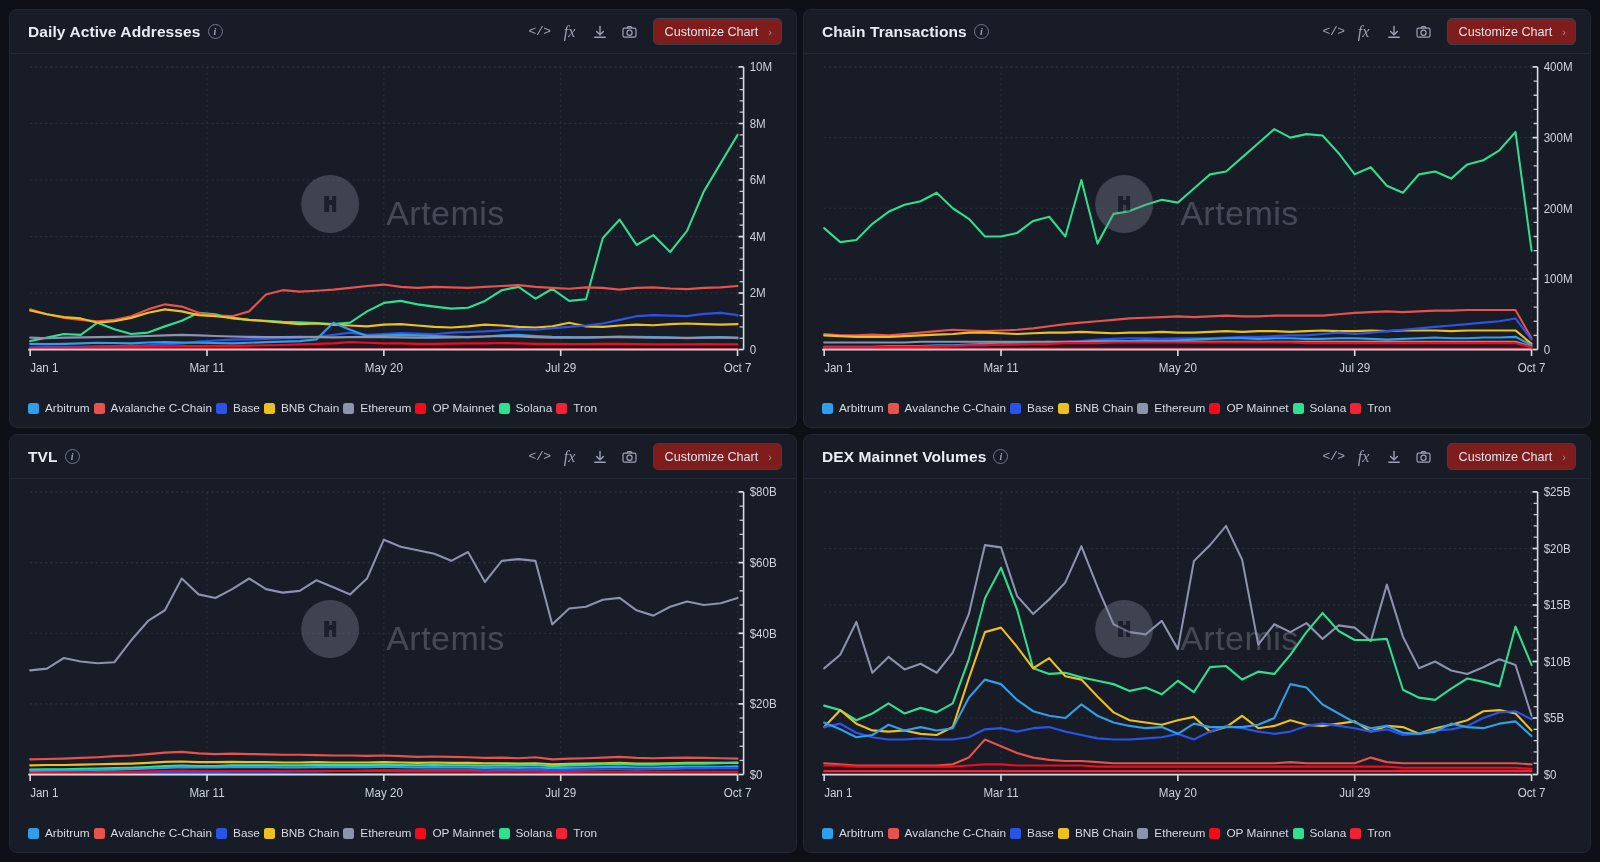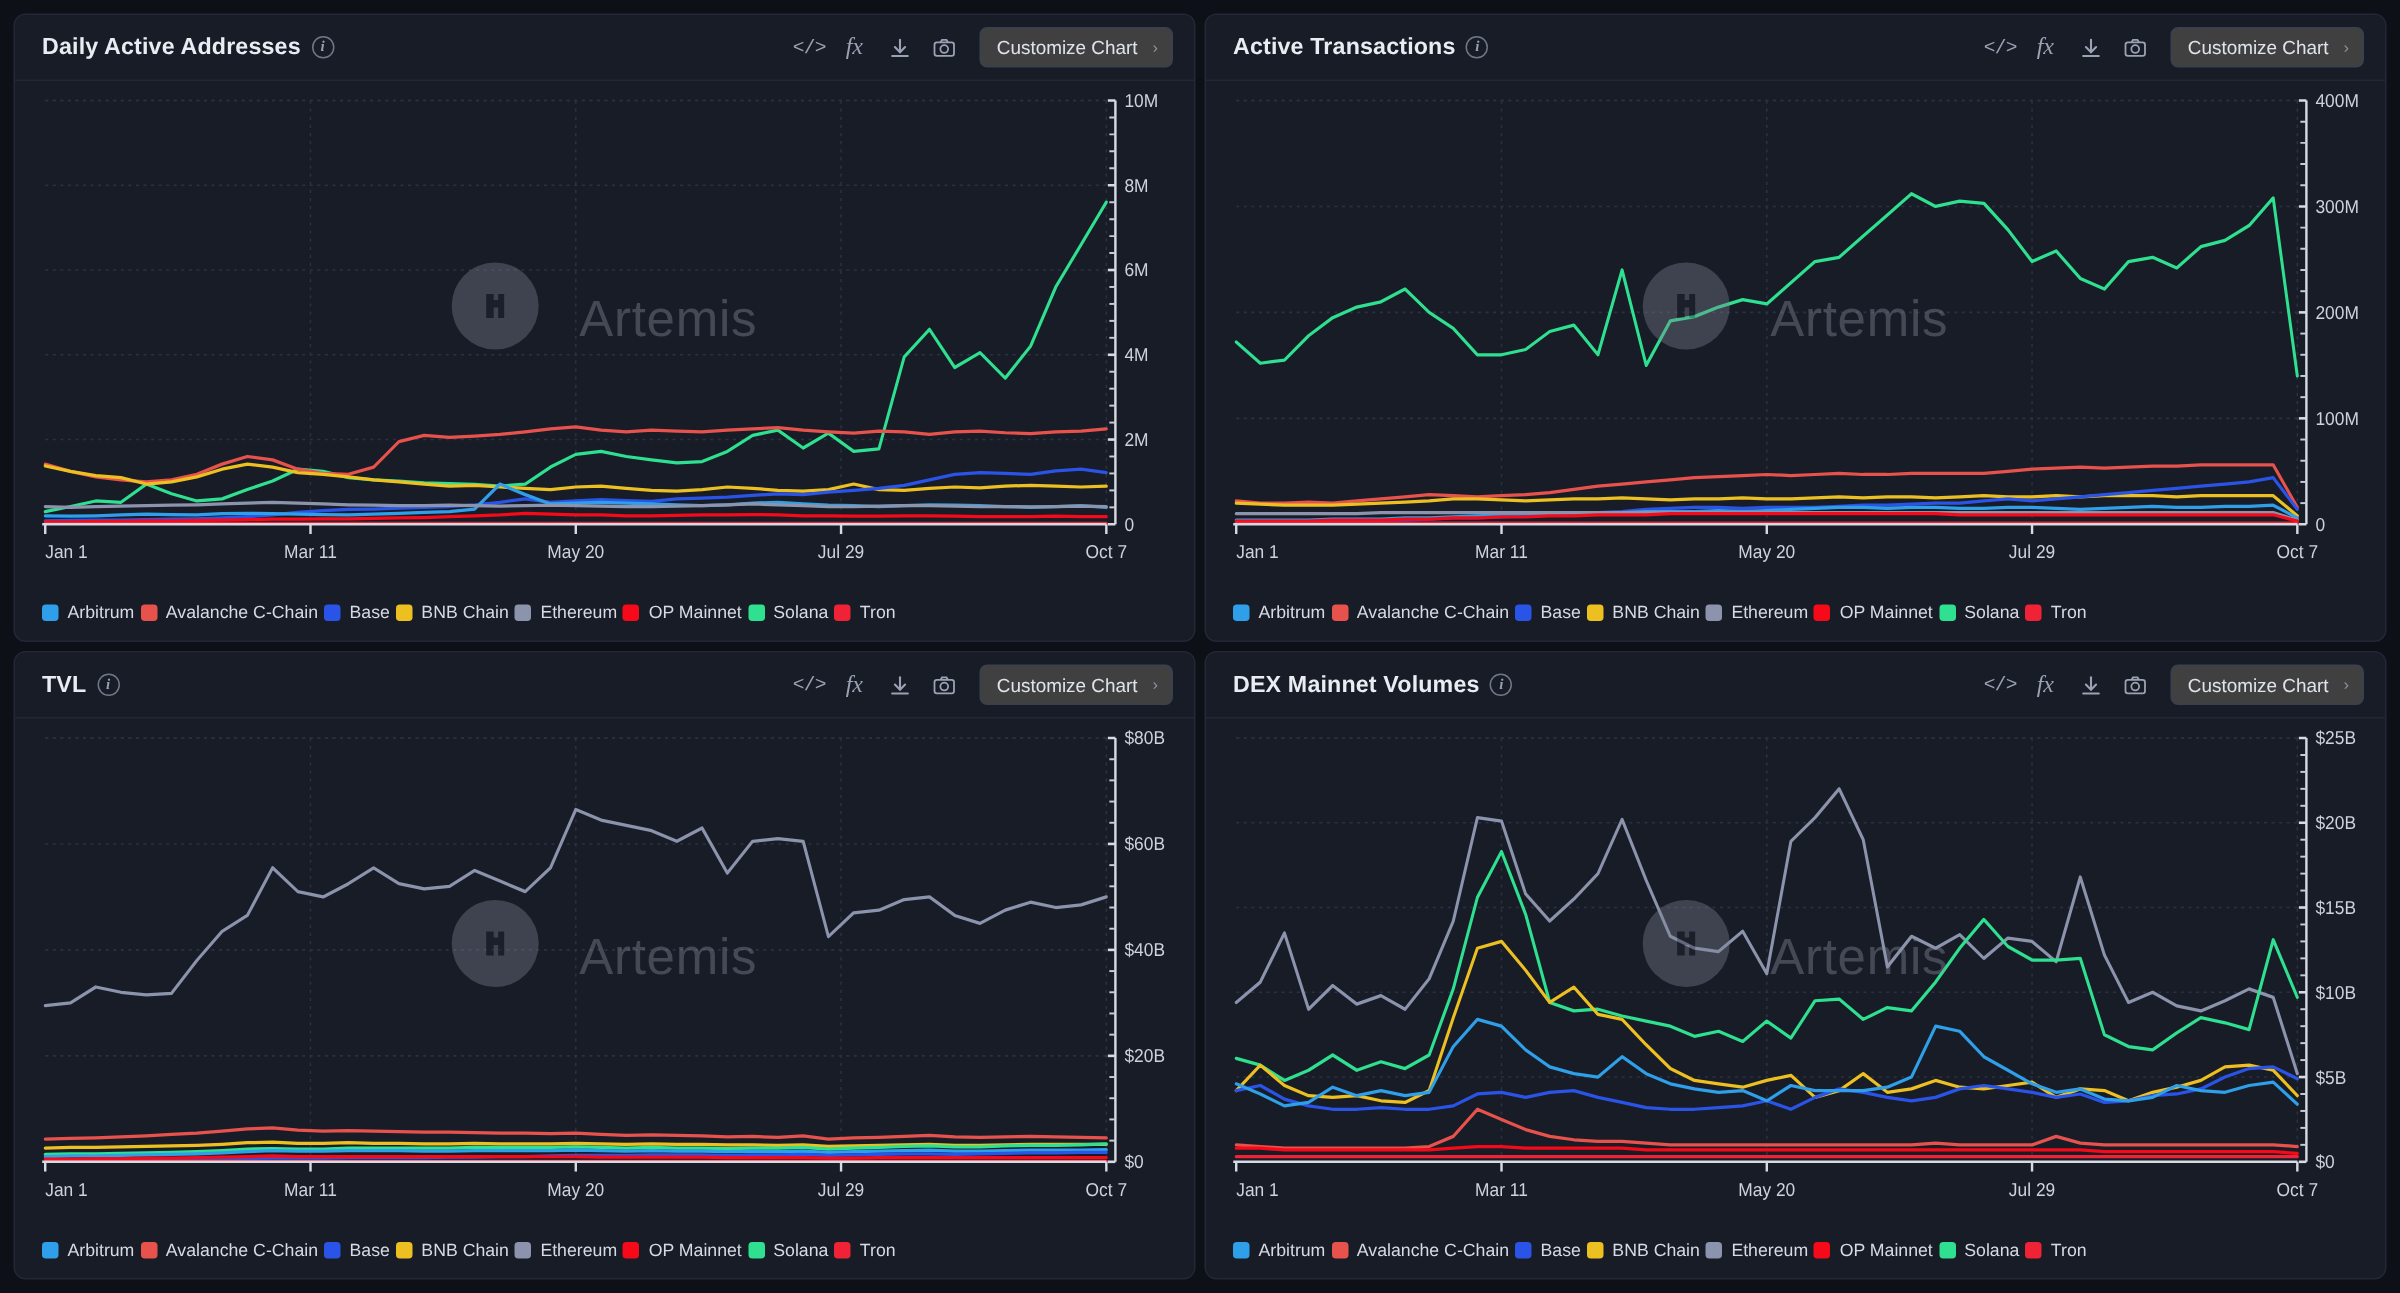--- a/index.html
+++ b/index.html
@@ -78,21 +78,21 @@
   }
   .tool-btn.code { font-family: "Liberation Mono", monospace; font-size: 13px; letter-spacing: -0.5px; }
   .tool-btn.fx { font-family: "Liberation Serif", serif; font-style: italic; font-size: 16px; }
   .customize-btn {
     margin-left: 8px;
     height: 27px;
     padding: 1px 9px 0 11px;
     display: flex;
     align-items: center;
     gap: 10px;
-    background: #404040;
+    background: #7f1d1d;
     border: 1px solid #39404f;
     border-radius: 5px;
     color: #dfe3ec;
     font-size: 12.6px;
     cursor: pointer;
     white-space: nowrap;
   }
   .customize-btn .chev { color: #8c94a6; font-size: 11px; }
   .panel-body {
     flex: 1 1 auto;
@@ -300,21 +300,21 @@
         </div>
         <div class="legend-item">
           <span class="legend-swatch" style="background: rgb(239, 34, 54);"></span>
           <span class="legend-label">Tron</span>
         </div>
       </div>
   </div>
 
   <div class="panel">
     <div class="panel-header">
-      <span class="panel-title">Active Transactions</span>
+      <span class="panel-title">Chain Transactions</span>
       <span class="info-icon">i</span>
       <div class="toolbar">
         <div class="tool-btn code">&lt;/&gt;</div>
         <div class="tool-btn fx">fx</div>
         <div class="tool-btn">
           <svg width="14" height="14" viewBox="0 0 14 14" fill="none" stroke="currentColor" stroke-width="1.4" stroke-linecap="round">
               <path d="M7 1.5v8"></path>
               <path d="M3.6 6.4 7 9.8l3.4-3.4"></path>
               <path d="M1.8 12.3h10.4"></path>
             </svg>

